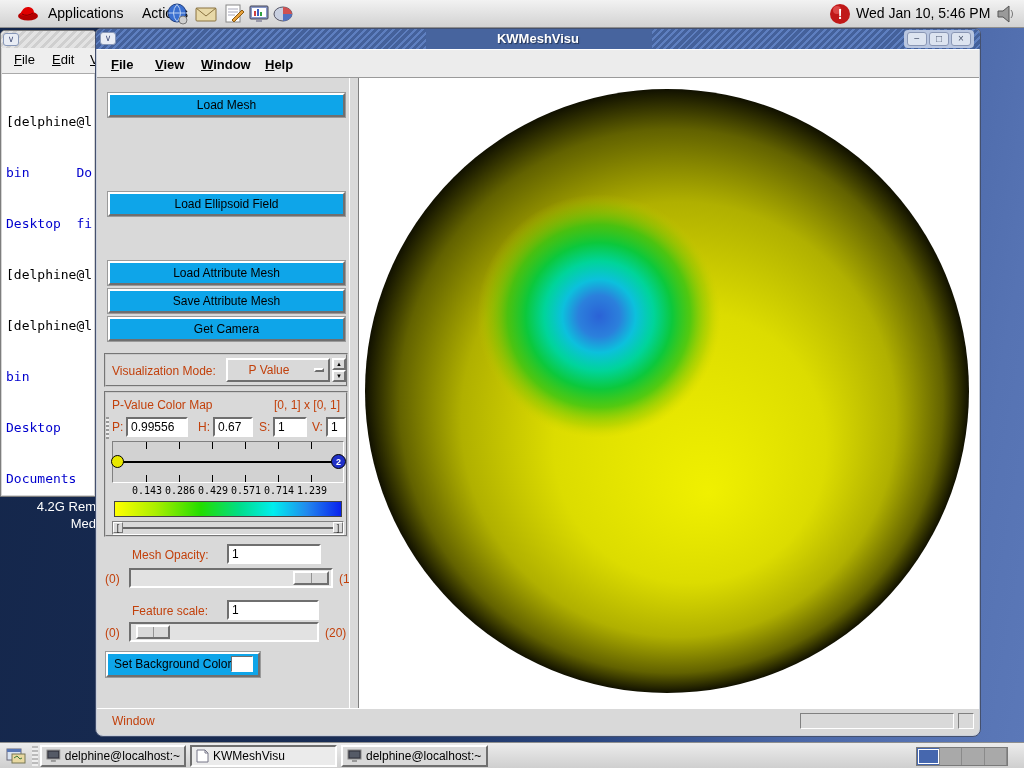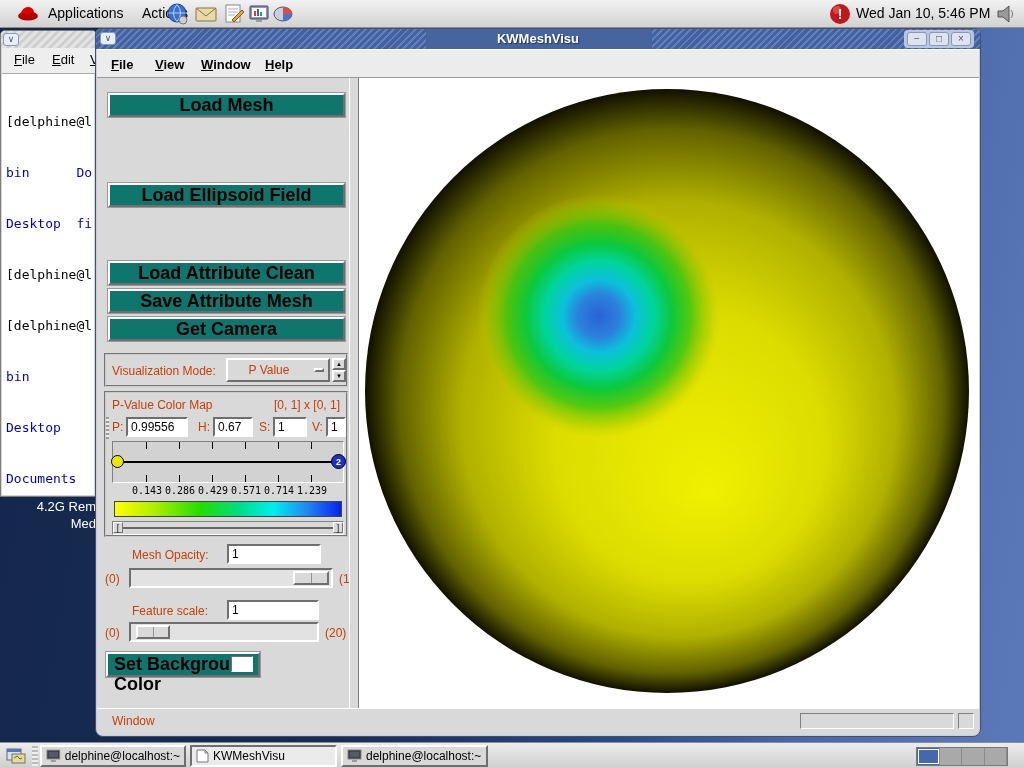--- a/index.html
+++ b/index.html
@@ -13,23 +13,23 @@
   
   #top-panel{position:absolute;left:0;top:0;width:1024px;height:28px;
     background:linear-gradient(#f2f2f2,#d2d2d2);border-bottom:1px solid #8f8f8f;z-index:50}
   .panel-menu{position:absolute;top:0;height:27px;line-height:27px;font-size:14px;color:#000;padding:0 6px;cursor:pointer}
   .launcher{position:absolute;top:2px;width:24px;height:24px;cursor:pointer}
   #clock{position:absolute;top:0;height:16px;line-height:27px;font-size:14px;color:#000}
 
   
   .bevel-up{border:2px solid;border-color:#ffffff #6f6f6f #6f6f6f #ffffff;background:#d9d9d9}
   .tkframe{position:absolute;border:2px groove #c9c9c9;background:#d9d9d9}
-  .tkbtn{position:absolute;left:11px;width:237px;height:24px;background:#0f766e;
+  .tkbtn{position:absolute;left:11px;width:237px;height:24px;background:#0ea5e9;
     border:2px solid;border-color:#ffffff #6f6f6f #6f6f6f #ffffff;box-shadow:0 0 0 1px #9a9a9a;
-    font-weight:bold;font-size:18px;text-align:center;line-height:20px;color:#000;cursor:pointer}
+    font-weight:normal;font-size:12px;text-align:center;line-height:20px;color:#000;cursor:pointer}
   .entry{background:#ffffff;border:2px solid;border-color:#6f6f6f #ffffff #ffffff #6f6f6f;
     font-size:12px;font-family:"Liberation Sans",sans-serif;padding:0 3px;color:#000}
   .blabel{font-weight:normal;font-size:12px;color:#c2410c}
 
   
   #terminal-window{position:absolute;left:0;top:30px;width:97px;height:467px;
     background:#d4d4d4;border:1px solid #7d7d7d;border-radius:5px 5px 0 0;z-index:10}
   #terminal-titlebar{position:absolute;left:0;top:0;right:0;height:17px;
     background:repeating-linear-gradient(135deg,#e3e3e3 0 3px,#cfcfcf 3px 6px);border-radius:4px 4px 0 0}
   .shade-btn{position:absolute;width:16px;height:13px;background:#e9edf5;border:1px solid #8898b8;
@@ -224,22 +224,22 @@
   <div id="kw-menubar">
     <span style="left:14px"><u>F</u>ile</span>
     <span style="left:58px"><u>V</u>iew</span>
     <span style="left:104px"><u>W</u>indow</span>
     <span style="left:168px"><u>H</u>elp</span>
   </div>
 
   <div id="kw-content">
 
     <div class="tkbtn" style="top:15px">Load Mesh</div>
-    <div class="tkbtn" style="top:105px">Load Ellipsoid Field</div>
-    <div class="tkbtn" style="top:183px">Load Attribute Clean</div>
+    <div class="tkbtn" style="top:114px">Load Ellipsoid Field</div>
+    <div class="tkbtn" style="top:183px">Load Attribute Mesh</div>
     <div class="tkbtn" style="top:211px">Save Attribute Mesh</div>
     <div class="tkbtn" style="top:239px">Get Camera</div>
 
     <div class="tkframe" style="left:7px;top:275px;width:244px;height:34px">
       <span class="blabel" style="position:absolute;left:6px;top:9px">Visualization Mode:</span>
       <div class="bevel-up" style="position:absolute;left:120px;top:3px;width:104px;height:24px;cursor:pointer">
         <span class="blabel" style="position:absolute;left:0;right:18px;top:3px;text-align:center">P Value</span>
         <span class="bevel-up" style="position:absolute;right:4px;top:8px;width:10px;height:4px"></span>
       </div>
       <div style="position:absolute;left:226px;top:3px;width:14px;height:24px">

